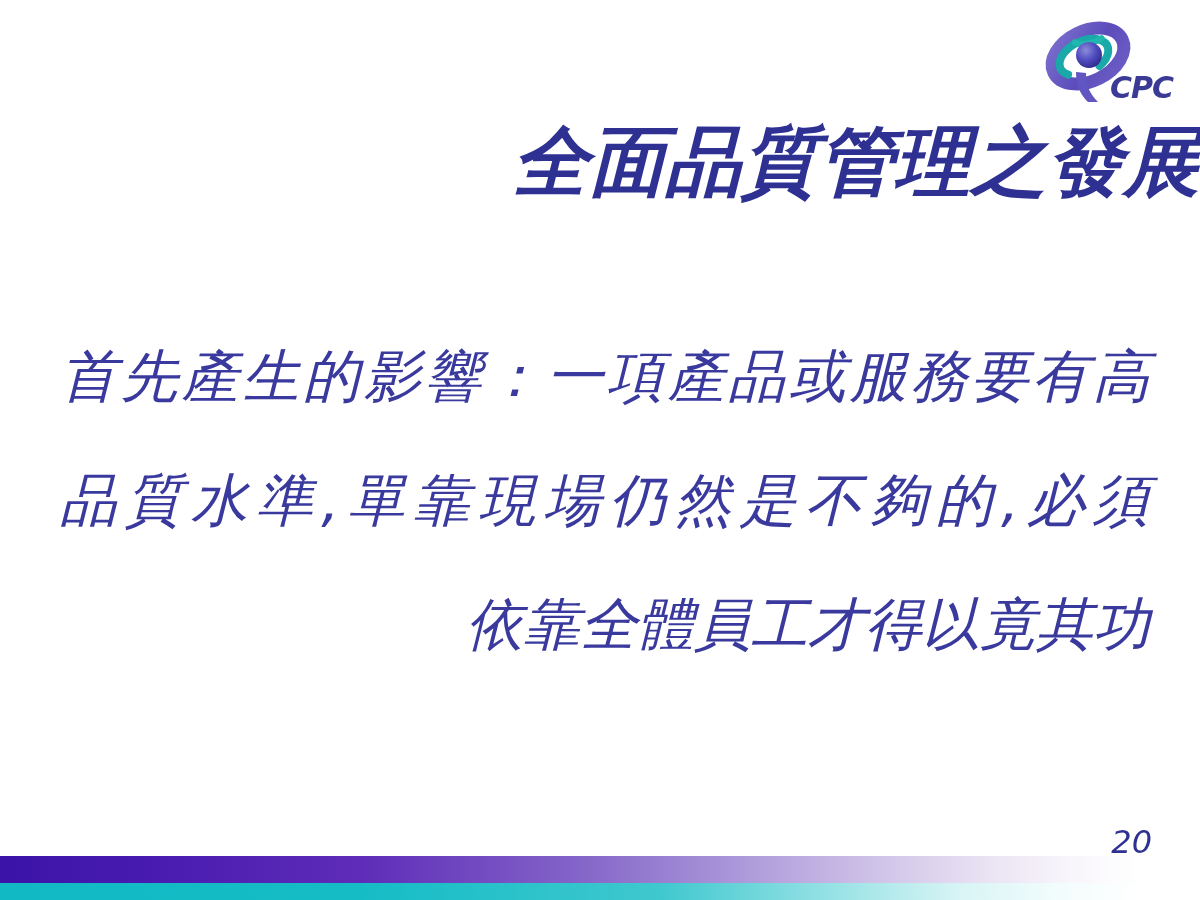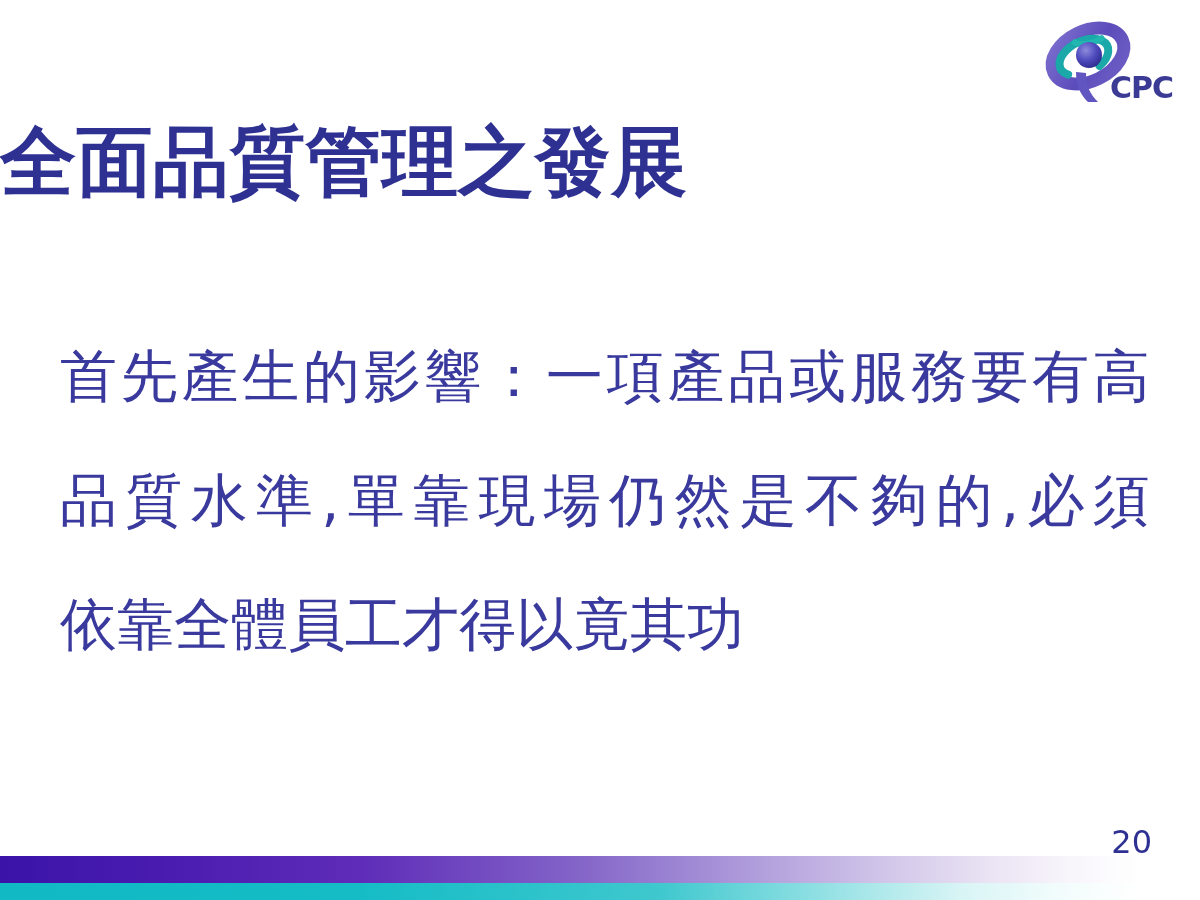--- a/index.html
+++ b/index.html
@@ -10,39 +10,40 @@
   }
   body {
     font-family: "DejaVu Sans", "Liberation Sans", sans-serif;
   }
   .slide {
     position: relative;
     width: 1200px;
     height: 900px;
     background: #ffffff;
     overflow: hidden;
+    font-style: italic;
   }
 
   
   .logo {
     position: absolute;
     top: 16px;
     right: 18px;
     width: 150px;
     height: 92px;
   }
   .logo svg { display: block; width: 150px; height: 92px; }
 
   
   .title {
     position: absolute;
     top: 124px;
     left: 0;
     width: 1200px;
-    text-align: left;
+    text-align: right;
     font-size: 76px;
     line-height: 1.0;
     font-weight: 700;
     color: #2E3192;
     letter-spacing: 0.005em;
     white-space: nowrap;
   }
 
   
   .body-block {
@@ -58,21 +59,21 @@
     font-weight: 400;
     margin: 0 0 67px 0;
     white-space: nowrap;
   }
   .body-line.justify {
     display: flex;
     justify-content: space-between;
   }
   .body-line.justify > span { display: inline-block; }
   .body-line.center {
-    text-align: left;
+    text-align: right;
     margin-bottom: 0;
   }
 
   
   .page-number {
     position: absolute;
     right: 48px;
     bottom: 42px;
     font-size: 32px;
     color: #2E3192;

